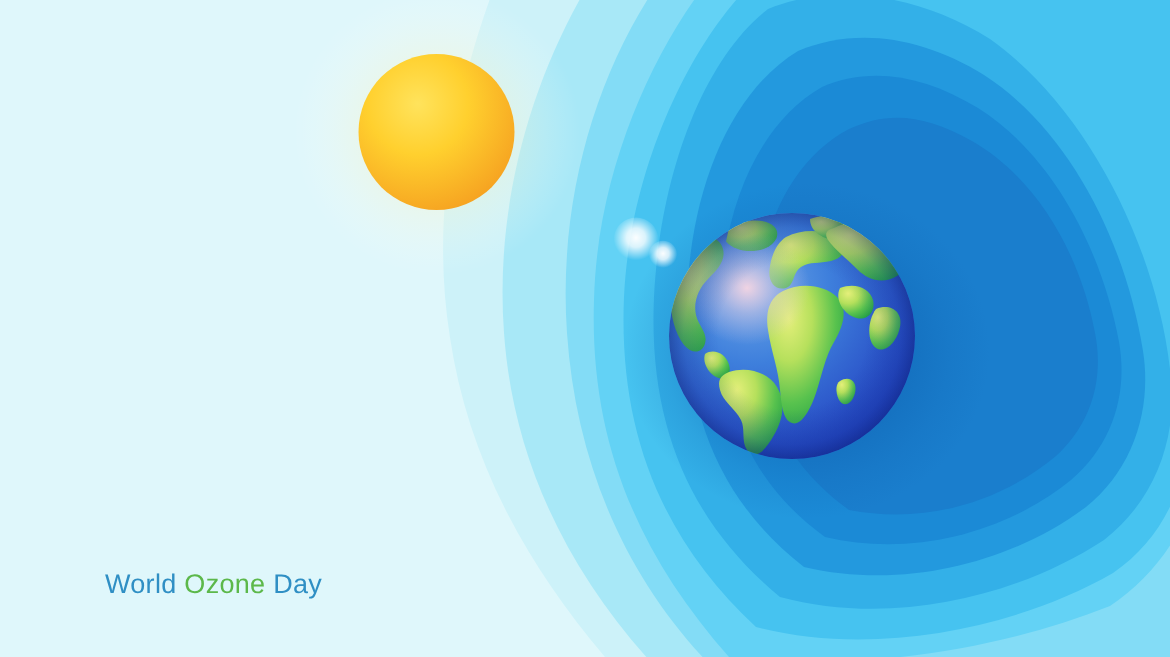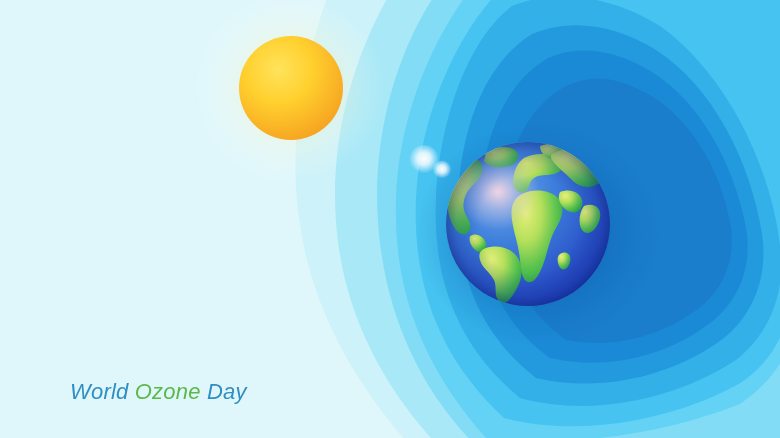--- a/index.html
+++ b/index.html
@@ -20,26 +20,25 @@
     left: 0;
     top: 0;
     width: 780px;
     height: 438px;
     display: block;
   }
   .headline {
     position: absolute;
     left: 70px;
     top: 379px;
-    font-size: 22px;
+    font-size: 18px;
     font-weight: 400;
     letter-spacing: 0.2px;
     white-space: nowrap;
     user-select: none;
-    font-style: italic;
   }
   .headline .w-world { color: #2f8fc4; }
   .headline .w-ozone { color: #5cb84a; }
   .headline .w-day   { color: #2f8fc4; }
 </style>
 </head>
 <body>
 
 <div id="poster">
 

